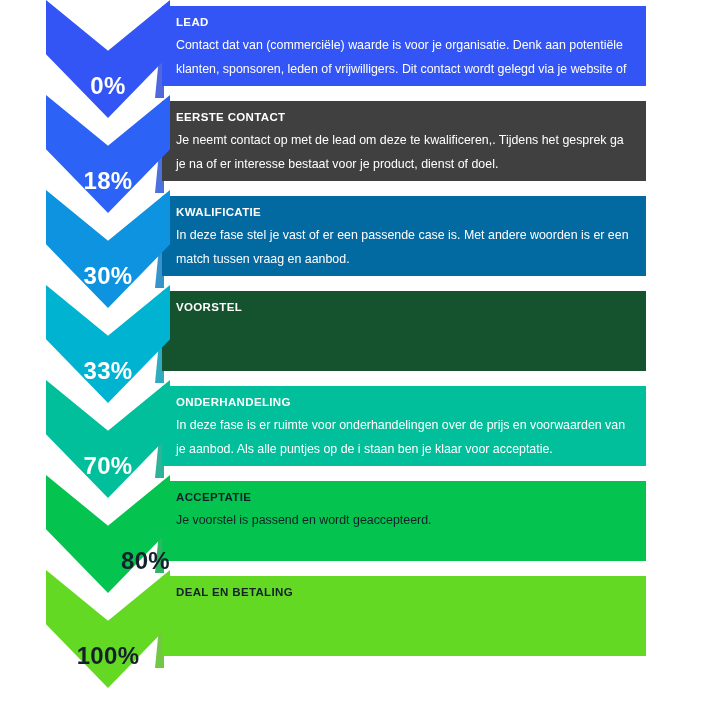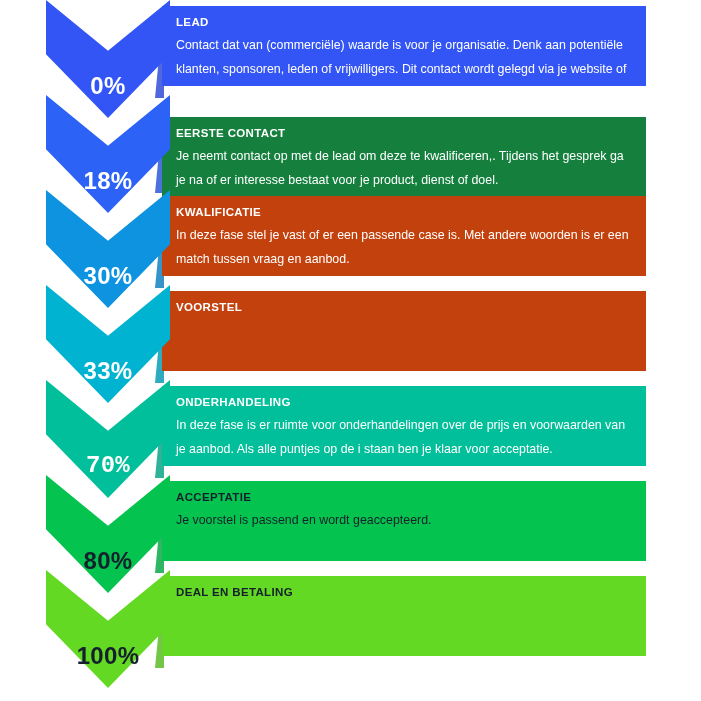--- a/index.html
+++ b/index.html
@@ -89,29 +89,29 @@
     <div class="tail" style="top: 386px; background: rgb(0, 162, 131);"></div>
     <div class="tail" style="top: 481px; background: rgb(3, 165, 66);"></div>
     <div class="tail" style="top: 576px; background: rgb(84, 186, 30);"></div>
   </div>
 
   <div class="layer">
     <div class="band" style="top: 6px; height: 80px; background: rgb(51, 85, 245);">
       <p class="band-title" style="color: rgb(255, 255, 255);">LEAD</p>
       <p class="band-desc" style="color: rgb(255, 255, 255);">Contact dat van (commerciële) waarde is voor je organisatie. Denk aan potentiële klanten, sponsoren, leden of vrijwilligers. Dit contact wordt gelegd via je website of door acquisitie.</p>
     </div>
-    <div class="band" style="top: 101px; height: 80px; background: #15803d; margin-top: 16px;">
+    <div class="band" style="top: 101px; height: 80px; background: #404040;">
       <p class="band-title" style="color: rgb(255, 255, 255);">EERSTE CONTACT</p>
       <p class="band-desc" style="color: rgb(255, 255, 255);">Je neemt contact op met de lead om deze te kwalificeren,. Tijdens het gesprek ga je na of er interesse bestaat voor je product, dienst of doel.</p>
     </div>
-    <div class="band" style="top: 196px; height: 80px; background: #c2410c;">
+    <div class="band" style="top: 196px; height: 80px; background: #0369a1;">
       <p class="band-title" style="color: rgb(255, 255, 255);">KWALIFICATIE</p>
       <p class="band-desc" style="color: rgb(255, 255, 255);">In deze fase stel je vast of er een passende case is. Met andere woorden is er een match tussen vraag en aanbod.</p>
     </div>
-    <div class="band" style="top: 291px; height: 80px; background: #c2410c;">
+    <div class="band" style="top: 291px; height: 80px; background: #14532d;">
       <p class="band-title" style="color: rgb(255, 255, 255);">VOORSTEL</p>
     </div>
     <div class="band" style="top: 481px; height: 80px; background: rgb(4, 196, 79);">
       <p class="band-title" style="color: rgb(20, 32, 43);">ACCEPTATIE</p>
       <p class="band-desc" style="color: rgb(20, 32, 43);">Je voorstel is passend en wordt geaccepteerd.</p>
     </div>
     <div class="band" style="top: 386px; height: 80px; background: rgb(0, 191, 154);">
       <p class="band-title" style="color: rgb(255, 255, 255);">ONDERHANDELING</p>
       <p class="band-desc" style="color: rgb(255, 255, 255);">In deze fase is er ruimte voor onderhandelingen over de prijs en voorwaarden van je aanbod. Als alle puntjes op de i staan ben je klaar voor acceptatie.</p>
     </div>
@@ -124,20 +124,20 @@
   <div class="layer">
     <div class="chev" style="top: 0px; background: rgb(51, 85, 245);"></div>
     <div class="pct" style="top: 72px; color: rgb(255, 255, 255);">0%</div>
     <div class="chev" style="top: 95px; background: rgb(44, 98, 246);"></div>
     <div class="pct" style="top: 167px; color: rgb(255, 255, 255);">18%</div>
     <div class="chev" style="top: 190px; background: rgb(13, 147, 224);"></div>
     <div class="pct" style="top: 262px; color: rgb(255, 255, 255);">30%</div>
     <div class="chev" style="top: 285px; background: rgb(0, 180, 209);"></div>
     <div class="pct" style="top: 357px; color: rgb(255, 255, 255);">33%</div>
     <div class="chev" style="top: 380px; background: rgb(0, 191, 154);"></div>
-    <div class="pct" style="top: 452px; color: rgb(255, 255, 255); font-family: Liberation Mono, monospace;">70%</div>
+    <div class="pct" style="top: 452px; color: rgb(255, 255, 255);">70%</div>
     <div class="chev" style="top: 475px; background: rgb(4, 196, 79);"></div>
-    <div class="pct" style="top: 547px; color: rgb(20, 32, 43);">80%</div>
+    <div class="pct" style="top: 547px; color: rgb(20, 32, 43); text-align: right;">80%</div>
     <div class="chev" style="top: 570px; background: rgb(99, 217, 36);"></div>
     <div class="pct" style="top: 642px; color: rgb(20, 32, 43);">100%</div>
   </div>
 
 </div>
 
 </body></html>

